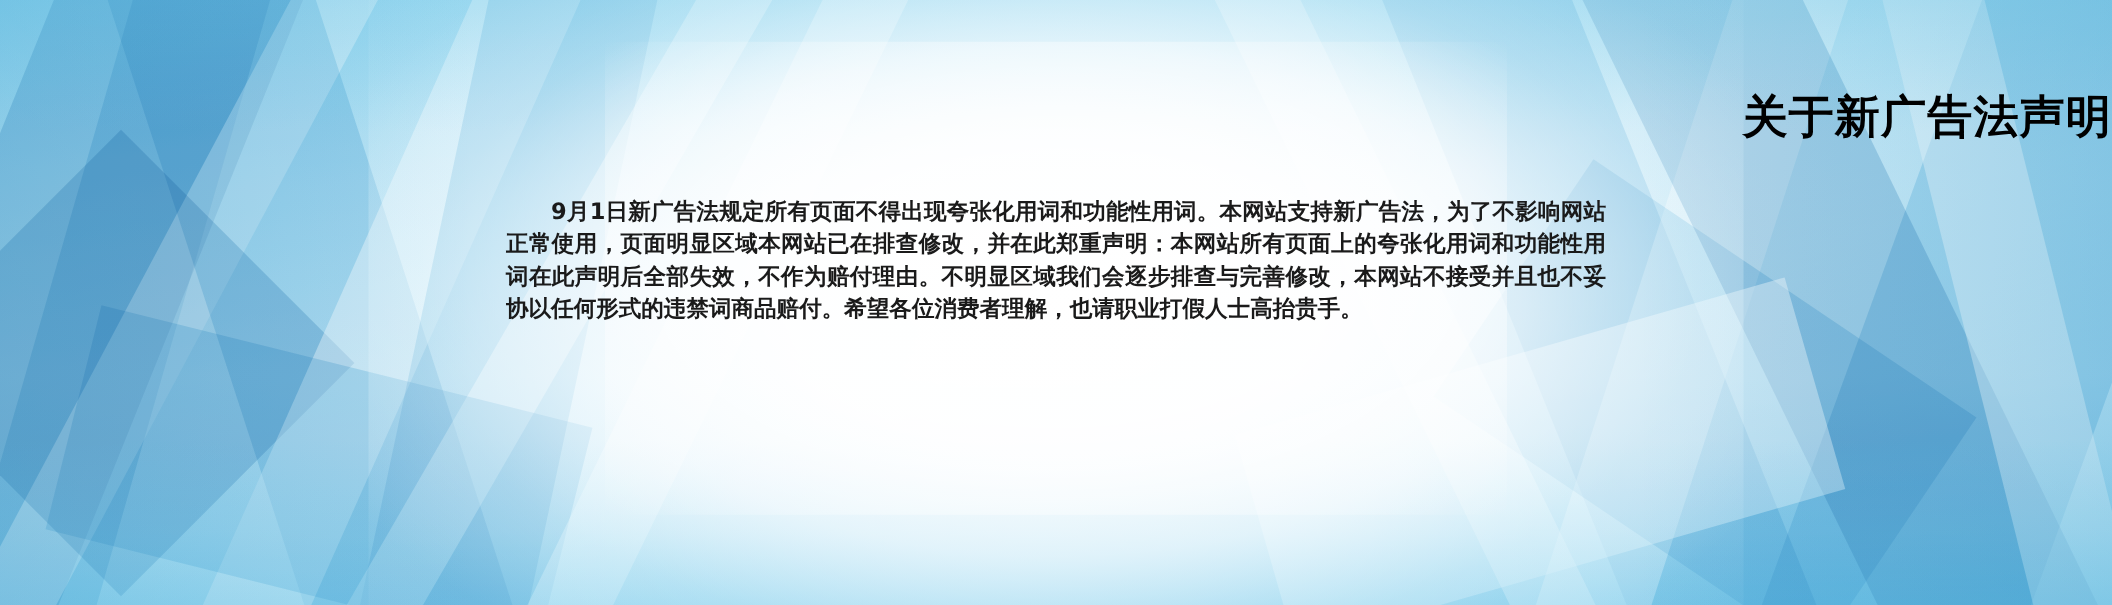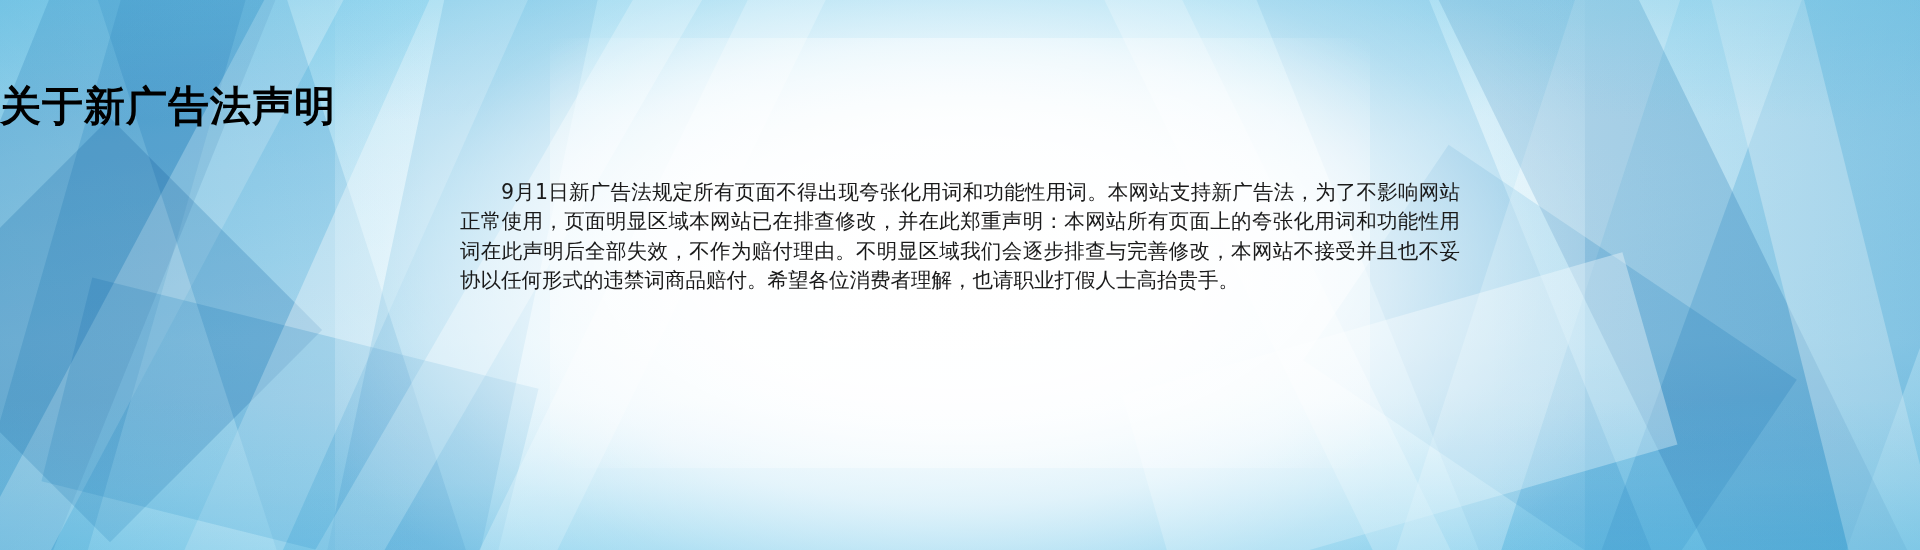--- a/index.html
+++ b/index.html
@@ -107,37 +107,38 @@
     left: 0;
     top: 0;
     width: 1920px;
     height: 550px;
   }
   .title {
     position: absolute;
     left: 0;
     right: 0;
     top: 82px;
-    text-align: left;
+    text-align: right;
     font-size: 41px;
     font-weight: bold;
     color: #000000;
     letter-spacing: 1px;
     line-height: 1.2;
   }
   .body-text {
     position: absolute;
     left: 460px;
     top: 178px;
     width: 1000px;
     font-size: 20.5px;
     line-height: 29.4px;
     color: #1a1a1a;
     text-align: justify;
     text-justify: inter-ideograph;
+    font-weight: bold;
   }
   .para {
     margin: 0;
     text-indent: 0;
   }
   .para.indent {
     text-indent: 2em;
   }
 </style>
 </head>

